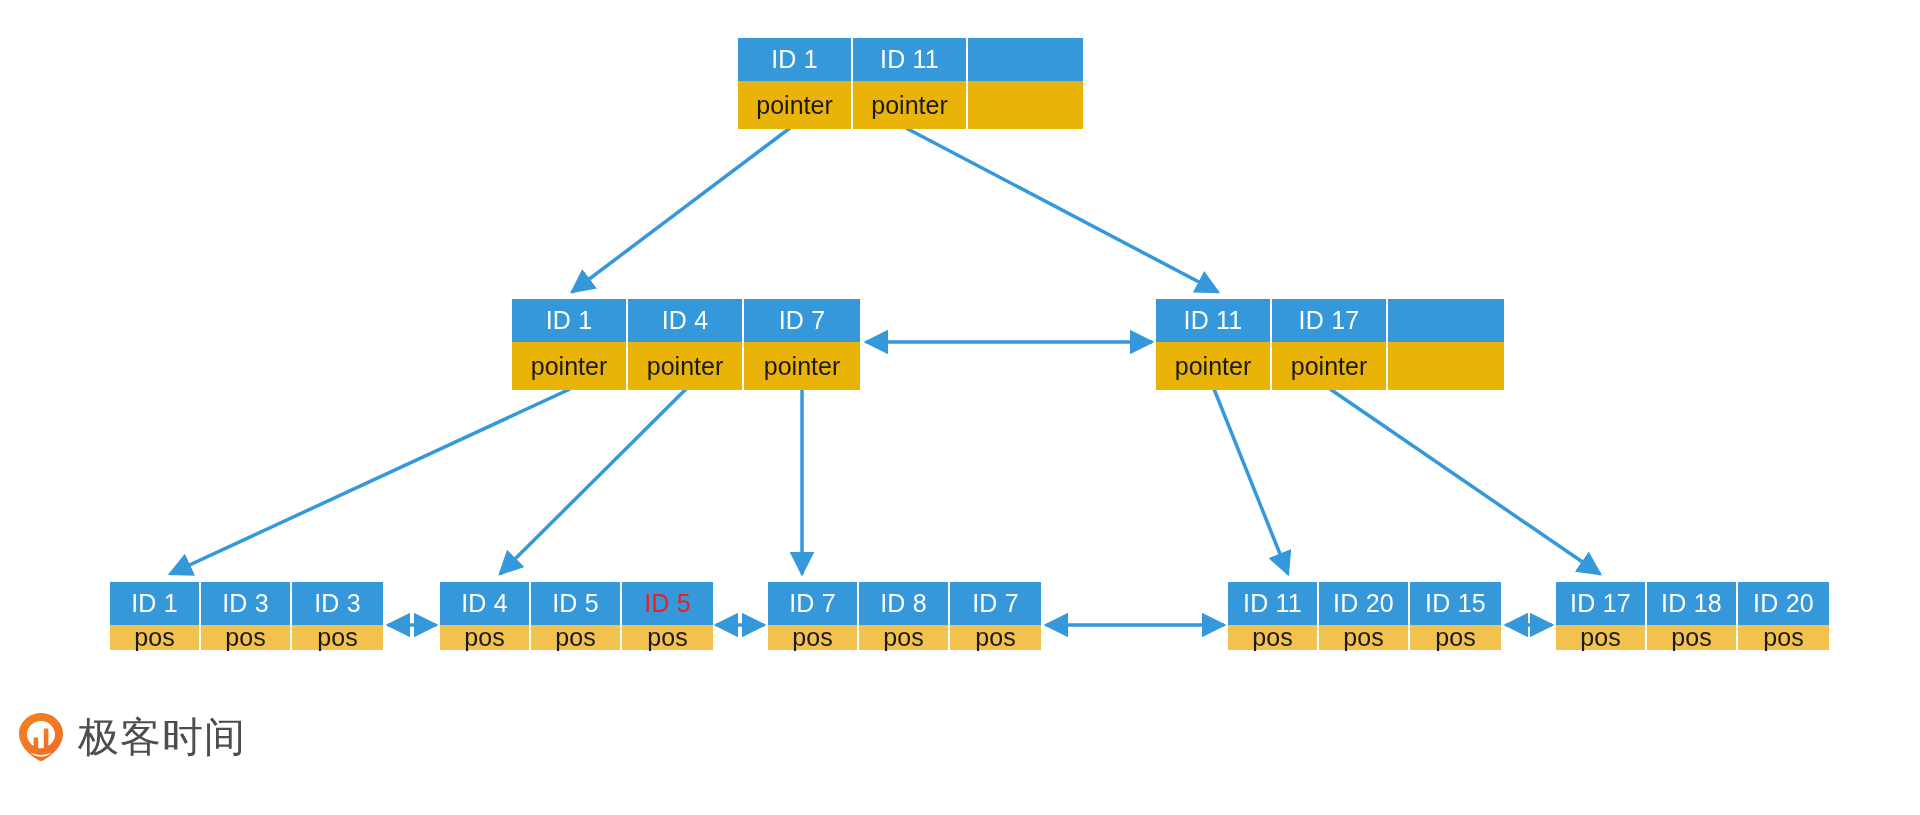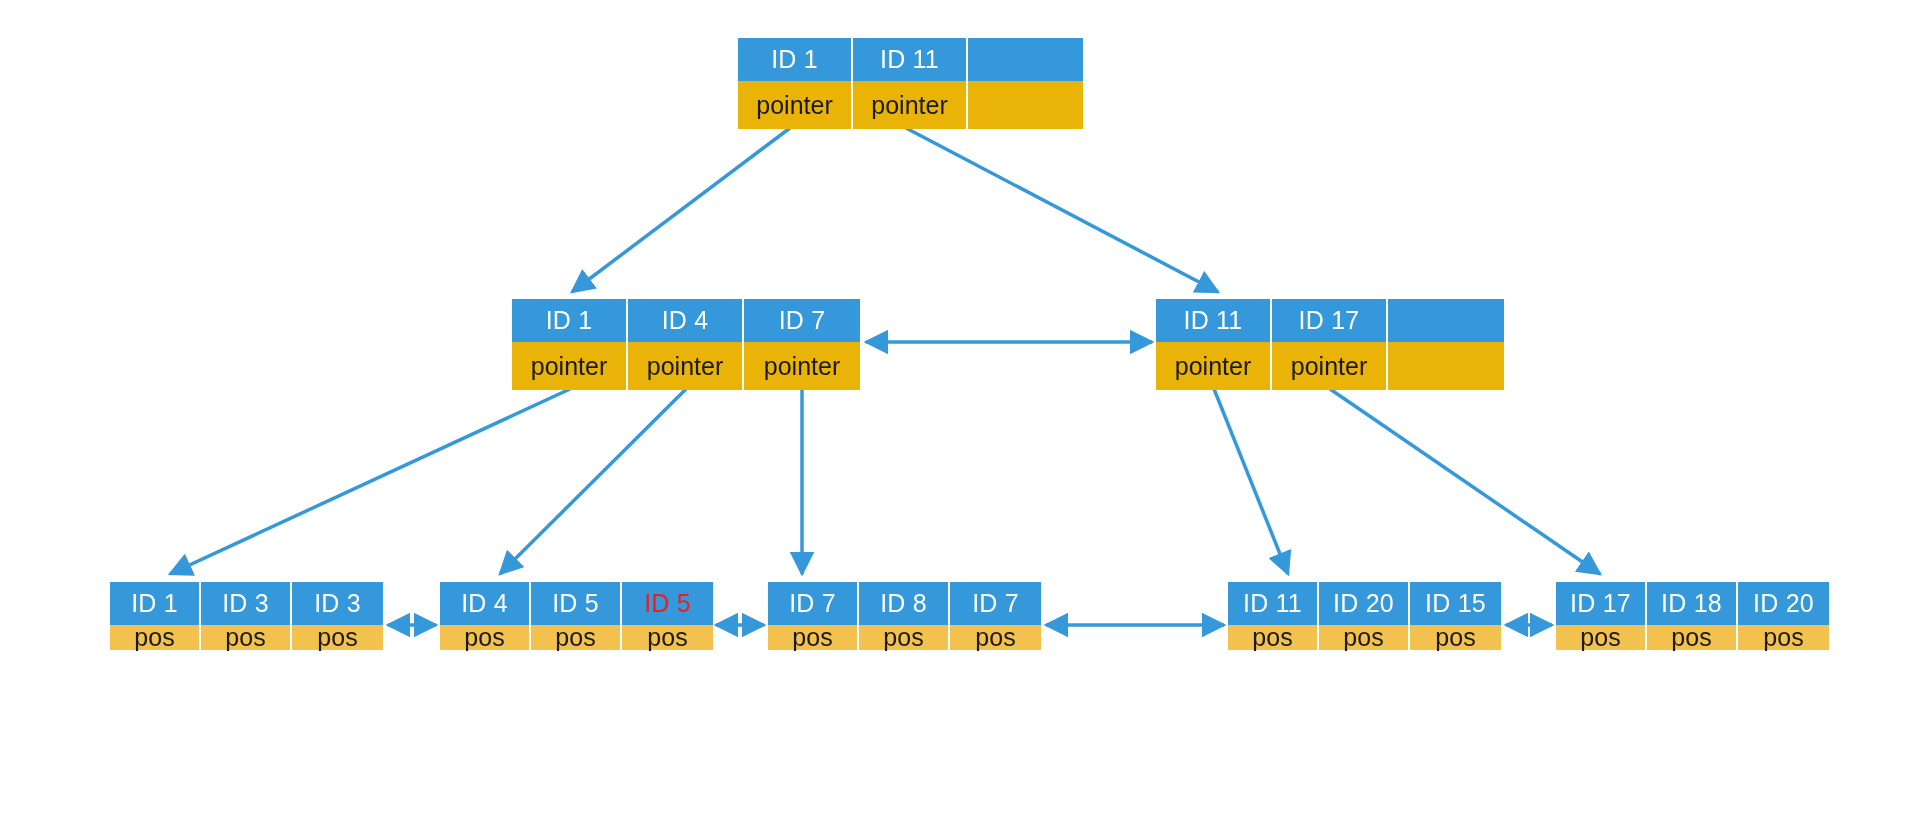--- a/index.html
+++ b/index.html
@@ -270,14 +270,30 @@
       <div class="cell key-cell">ID 18</div>
       <div class="cell key-cell">ID 20</div>
     </div>
     <div class="node-row">
       <div class="cell pos-cell">pos</div>
       <div class="cell pos-cell">pos</div>
       <div class="cell pos-cell">pos</div>
     </div>
   </div>
 
+  <div id="brand-watermark">
+    <div id="brand-logo-mark">
+      <svg width="46" height="50" viewBox="0 0 46 50" xmlns="http://www.w3.org/2000/svg">
+        <defs>
+          <linearGradient id="pin-grad" x1="0" y1="0" x2="1" y2="1">
+            <stop offset="0%" stop-color="#f5821f"></stop>
+            <stop offset="100%" stop-color="#ef6a28"></stop>
+          </linearGradient>
+        </defs>
+        <path d="M23 1 C10.8 1 1 10.4 1 22 C1 33 10 42 20.4 48.2 C22 49.2 24 49.2 25.6 48.2 C36 42 45 33 45 22 C45 10.4 35.2 1 23 1 Z" fill="url(#pin-grad)"></path>
+        <path d="M23 9 C15.3 9 9 15 9 22.4 C9 27.2 11.6 31.4 15.6 33.8 L15.6 25.6 L20.2 25.6 L20.2 36 C21.1 36.1 22 36.2 23 36.2 C24 36.2 24.9 36.1 25.8 36 L25.8 16.4 L30.4 16.4 L30.4 33.8 C34.4 31.4 37 27.2 37 22.4 C37 15 30.7 9 23 9 Z" fill="#ffffff"></path>
+        <path d="M12.5 40.5 C15.6 43.4 19.2 44.8 23 44.8 C26.8 44.8 30.4 43.4 33.5 40.5 C30.2 42.1 26.7 42.9 23 42.9 C19.3 42.9 15.8 42.1 12.5 40.5 Z" fill="#ffffff"></path>
+      </svg>
+    </div>
+    <div id="brand-name">极客时间</div>
+  </div>
 
 </div>
 
 </body></html>

